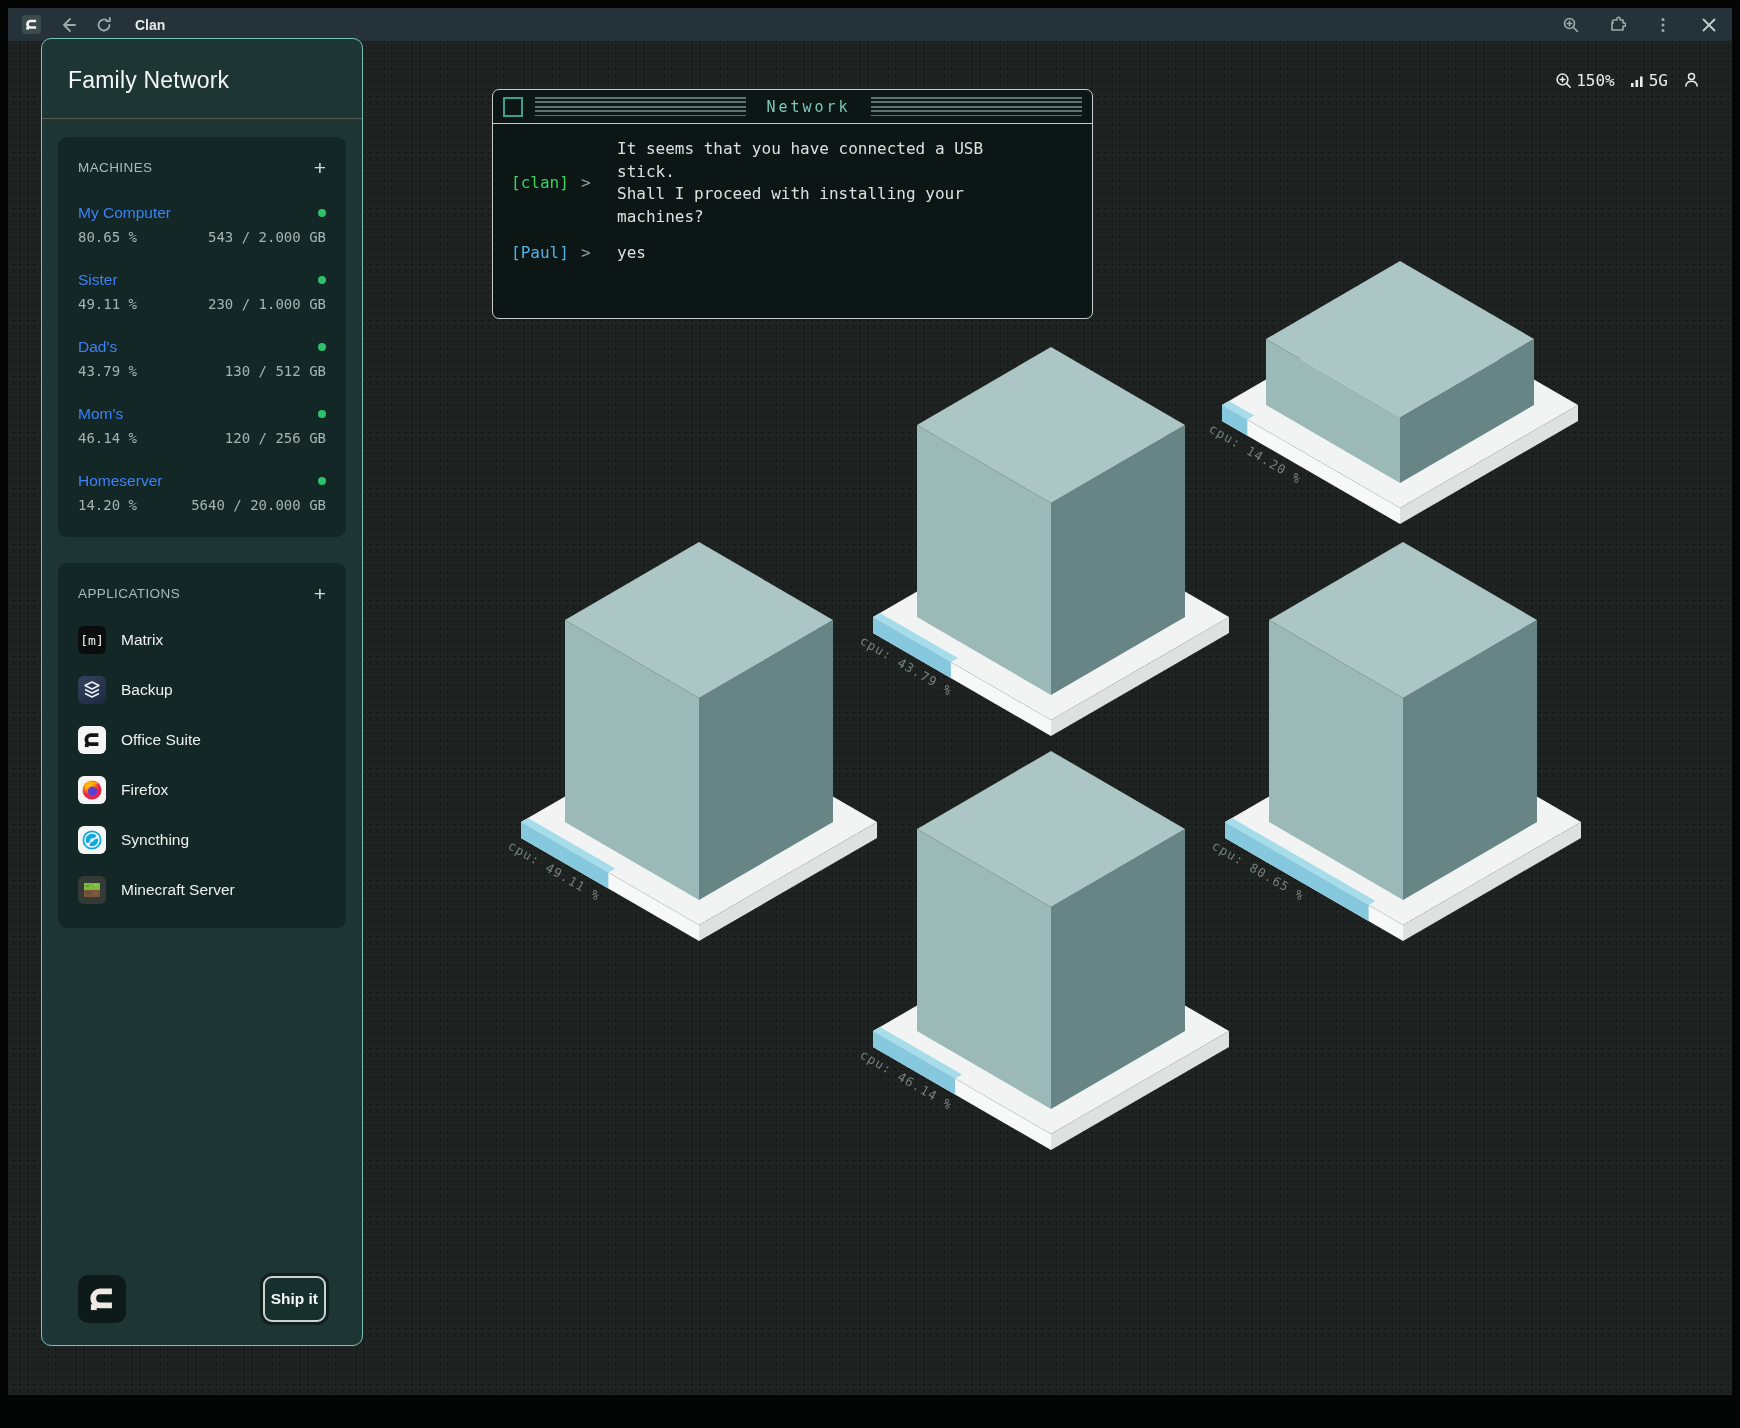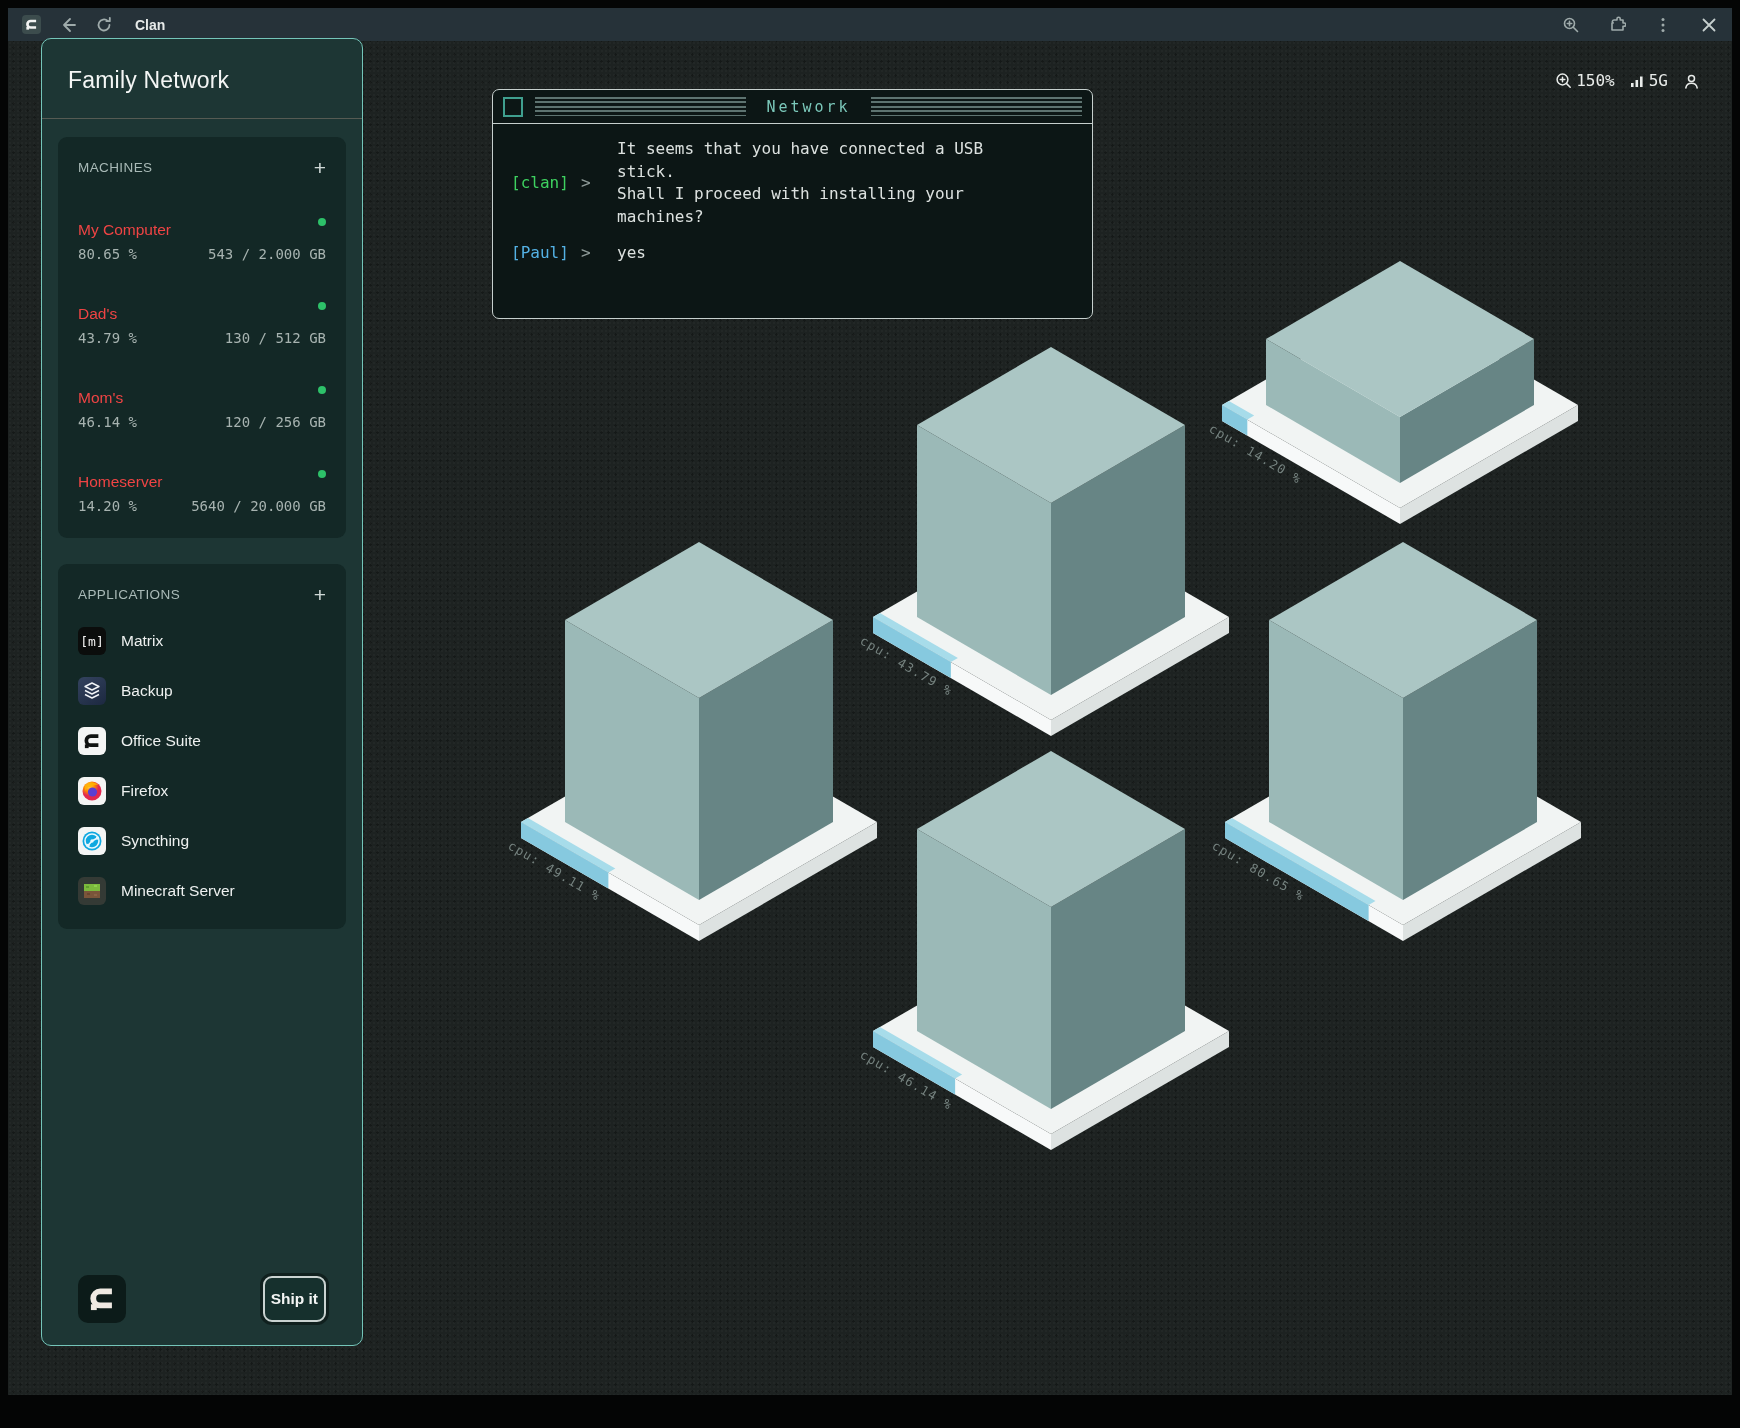--- a/index.html
+++ b/index.html
@@ -30,21 +30,21 @@
     background-image:
       radial-gradient(rgba(255,255,255,0.022) 1px, transparent 1.3px),
       radial-gradient(rgba(0,0,0,0.28) 1px, transparent 1.3px);
     background-size:4px 4px,7px 7px;
     background-position:0 0,2px 3px;
     overflow:hidden;
   }
   .scene-svg{position:absolute;left:-8px;top:-41px;width:1740px;height:1428px;}
   
   .status{
-    position:absolute;top:30px;right:32px;display:flex;align-items:flex-end;gap:15px;
+    position:absolute;top:30px;right:32px;display:flex;align-items:flex-start;gap:15px;
     color:#e9ecea;font-family:"DejaVu Sans Mono",monospace;font-size:16px;
   }
   .status .grp{display:flex;align-items:center;gap:4px;}
   .status svg{display:block;}
   
   .sidebar{
     position:absolute;left:41px;top:38px;width:322px;height:1308px;box-sizing:border-box;
     background:#1d3634;border:1px solid #74c5b9;border-radius:10px;
     display:flex;flex-direction:column;
   }
@@ -54,21 +54,21 @@
   .panel{background:#132826;border-radius:9px;padding:20px 20px 24px;}
   .panel + .panel{margin-top:26px;}
   .panel-head{display:flex;align-items:center;justify-content:space-between;}
   .panel-head .cap{font-size:13.5px;color:#a9bab7;letter-spacing:.4px;}
   .plus-btn{
     color:#cfd8d6;font-size:21px;line-height:1;font-weight:300;cursor:pointer;
     background:none;border:none;padding:0;font-family:inherit;
   }
   .machine{margin-top:26px;}
   .m-row1{display:flex;align-items:center;justify-content:space-between;}
-  .m-name{color:#ef4444;font-size:15.5px;margin-top:17px;}
+  .m-name{color:#3b82f6;font-size:15.5px;}
   .m-dot{width:8px;height:8px;border-radius:50%;background:#2dc169;}
   .m-row2{display:flex;justify-content:space-between;margin-top:7px;
     font-family:"DejaVu Sans Mono",monospace;font-size:14px;color:#a7b3b0;}
   .app{display:flex;align-items:center;gap:15px;margin-top:22px;}
   .app-label{color:#eef1f0;font-size:15.5px;}
   .app-icon{width:28px;height:28px;border-radius:6px;flex:0 0 auto;
     display:flex;align-items:center;justify-content:center;overflow:hidden;}
   .ic-matrix{background:#0b0d0c;color:#f2f2f2;font-family:"DejaVu Sans Mono",monospace;font-size:13px;}
   .ic-backup{background:linear-gradient(145deg,#34435f,#1c2840);}
   .ic-office{background:#f4f5f4;}
@@ -265,20 +265,30 @@
             <span class="m-name">My Computer</span>
             <span class="m-dot"></span>
           </div>
         <div class="m-row2">
             <span>80.65 %</span>
             <span>543 / 2.000 GB</span>
           </div>
       </div>
       <div class="machine">
         <div class="m-row1">
+            <span class="m-name">Sister</span>
+            <span class="m-dot"></span>
+          </div>
+        <div class="m-row2">
+            <span>49.11 %</span>
+            <span>230 / 1.000 GB</span>
+          </div>
+      </div>
+      <div class="machine">
+        <div class="m-row1">
             <span class="m-name">Dad's</span>
             <span class="m-dot"></span>
           </div>
         <div class="m-row2">
             <span>43.79 %</span>
             <span>130 / 512 GB</span>
           </div>
       </div>
       <div class="machine">
         <div class="m-row1">

